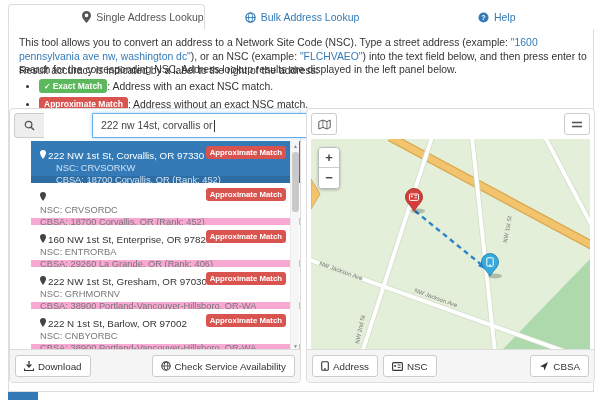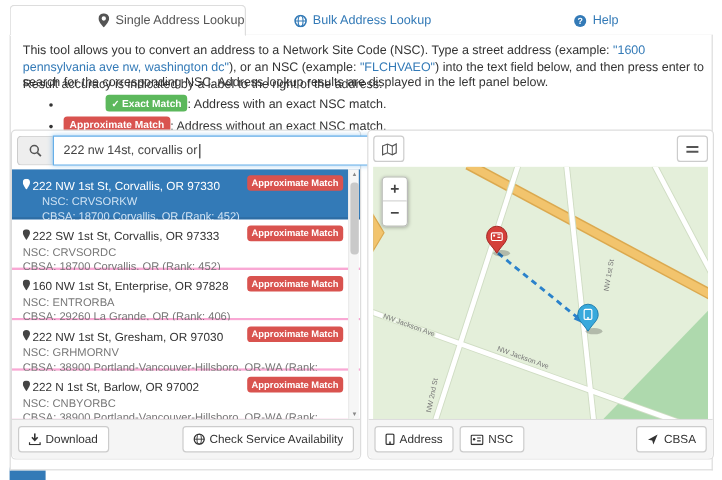--- a/index.html
+++ b/index.html
@@ -15,53 +15,53 @@
     border-radius:4px 4px 0 0; color:#555; position:relative; z-index:3;justify-content:flex-end; }
   .tabbar-line { position:absolute; left:8px; top:29px; width:586px; height:1px; background:#ddd; z-index:1; }
 
   
   .content { position:absolute; left:8px; top:29px; width:586px; height:363px;
     border:1px solid #ddd; border-top:none; background:#fff; z-index:2; }
 
   .intro { position:absolute; left:10px; top:7px; width:568px; font-size:10.4px; line-height:13.5px; }
   .intro a { color:#337ab7; text-decoration:none; }
   .p2 { position:absolute; left:10px; top:36px; font-size:10.4px; }
-  ul.legend { position:absolute; left:44px; top:50px; font-size:10.4px;text-align:right; }
+  ul.legend { position:absolute; left:30px; top:50px; font-size:10.4px; }
   ul.legend li { margin-bottom:4px; list-style:disc; }
   .badge { display:inline-block; color:#fff; font-size:8.5px; font-weight:bold;
     padding:2px 5px 2px 5px; border-radius:3px; vertical-align:1px; }
   .badge.green { background:#5cb85c; }
   .badge.red { background:#d9534f; }
   .badge .chk { font-size:8px; margin-right:2px; }
 
   
   .panel { position:absolute; top:79px; height:275px; border:1px solid #ddd;
     border-radius:4px; background:#fff; }
   .panel.left { left:0px; width:292px; }
   .panel.right { left:297px; width:289px; }
   .panel-footer { position:absolute; left:0; bottom:0; width:100%; height:33px;
     background:#f5f5f5; border-top:1px solid #ddd; border-radius:0 0 4px 4px;margin-top:24px; }
 
   .btn { display:inline-flex; align-items:center; gap:4px; height:22px; padding:0 8px;
     background:#fff; border:1px solid #ccc; border-radius:3px; font-size:9.8px;
     color:#333; cursor:pointer; white-space:nowrap; }
 
   
-  .searchbox { position:absolute; left:4px; top:4px; width:332px; height:25px; display:flex; }
+  .searchbox { position:absolute; left:4px; top:4px; width:332px; height:25px; display:flex;gap:48px; }
   .sb-addon { width:30px; background:#eee; border:1px solid #ccc; border-right:none;
     border-radius:4px 0 0 4px; display:flex; align-items:center; justify-content:center; }
   .sb-input { flex:1; border:1px solid #66afe9; border-radius:0 4px 4px 0; background:#fff;
     font-size:10.4px; color:#444; display:flex; align-items:center; padding-left:8px;
     box-shadow:0 0 4px rgba(102,175,233,.5); }
   .caret { display:inline-block; width:1px; height:12px; background:#333; margin-left:2px; }
 
   
   .list { position:absolute; left:0; top:32px; width:290px; height:210px; overflow:hidden; }
-  .item { position:relative; height:42px; padding:4px 26px 0 9px; border-bottom:2px solid #f9a8d4;
-    background:#fff; cursor:pointer; }
+  .item { position:relative; height:42px; padding:4px 26px 0 9px; border-bottom:7px solid #f9a8d4;
+    background:#fff; cursor:pointer;margin-left:21px; }
   .item .addr { font-size:9.8px; color:#333; }
   .item .sub { font-size:9.3px; color:#777; line-height:11.5px; }
   .item .mbadge { position:absolute; right:14px; top:5px; font-size:7.8px; padding:2px 4px; }
   .item.sel { background:#337ab7; border-color:#2e6da4; }
   .item.sel .addr { color:#fff; }
   .item.sel .sub { color:#cfe2f3;padding-left:16px; }
   .pin-ic { display:inline-block; margin-right:2px; }
 
   
   .sbar { position:absolute; right:1px; top:32px; width:9px; height:210px; background:#f6f6f6;
@@ -159,21 +159,21 @@
                   <path d="M3 0 A3 3 0 0 0 0 3 C0 5 3 9 3 9 S6 5 6 3 A3 3 0 0 0 3 0 Z" fill="#fff"></path>
                 </svg></span><span class="addr">222 NW 1st St, Corvallis, OR 97330</span></div>
           <span class="badge red mbadge">Approximate Match</span>
           <div class="sub">NSC: CRVSORKW</div>
           <div class="sub">CBSA: 18700 Corvallis, OR (Rank: 452)</div>
         </div>
 
         <div class="item">
           <div><span class="pin-ic"><svg width="6" height="9" viewBox="0 0 6 9">
                   <path d="M3 0 A3 3 0 0 0 0 3 C0 5 3 9 3 9 S6 5 6 3 A3 3 0 0 0 3 0 Z" fill="#444"></path>
-                </svg></span><span class="addr">222 SW 1st St, Corvallis, OR 97333</span></div>
+                </svg></span></div>
           <span class="badge red mbadge">Approximate Match</span>
           <div class="sub">NSC: CRVSORDC</div>
           <div class="sub">CBSA: 18700 Corvallis, OR (Rank: 452)</div>
         </div>
 
         <div class="item">
           <div><span class="pin-ic"><svg width="6" height="9" viewBox="0 0 6 9">
                   <path d="M3 0 A3 3 0 0 0 0 3 C0 5 3 9 3 9 S6 5 6 3 A3 3 0 0 0 3 0 Z" fill="#444"></path>
                 </svg></span><span class="addr">160 NW 1st St, Enterprise, OR 97828</span></div>
           <span class="badge red mbadge">Approximate Match</span>

